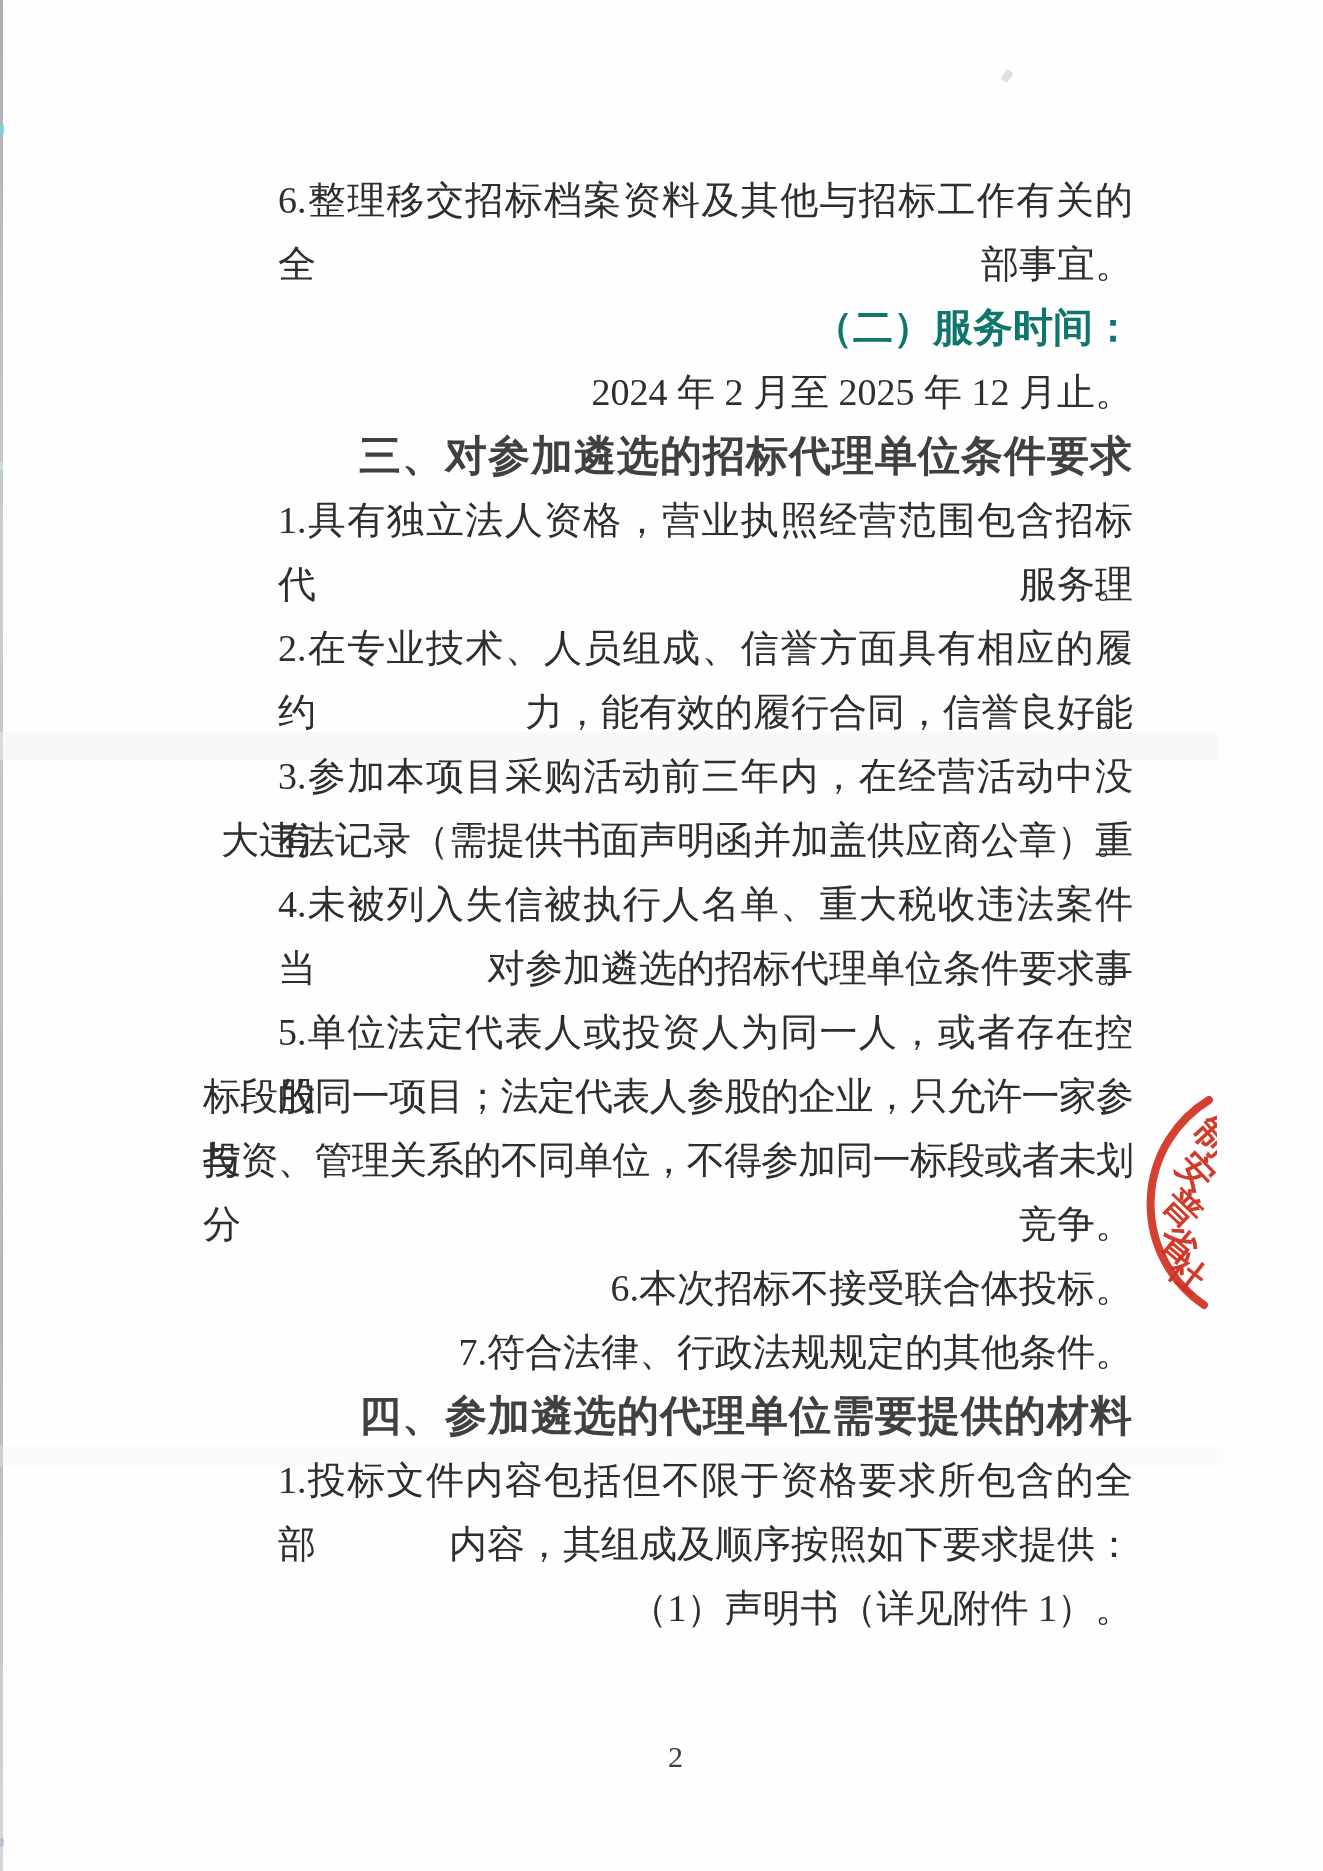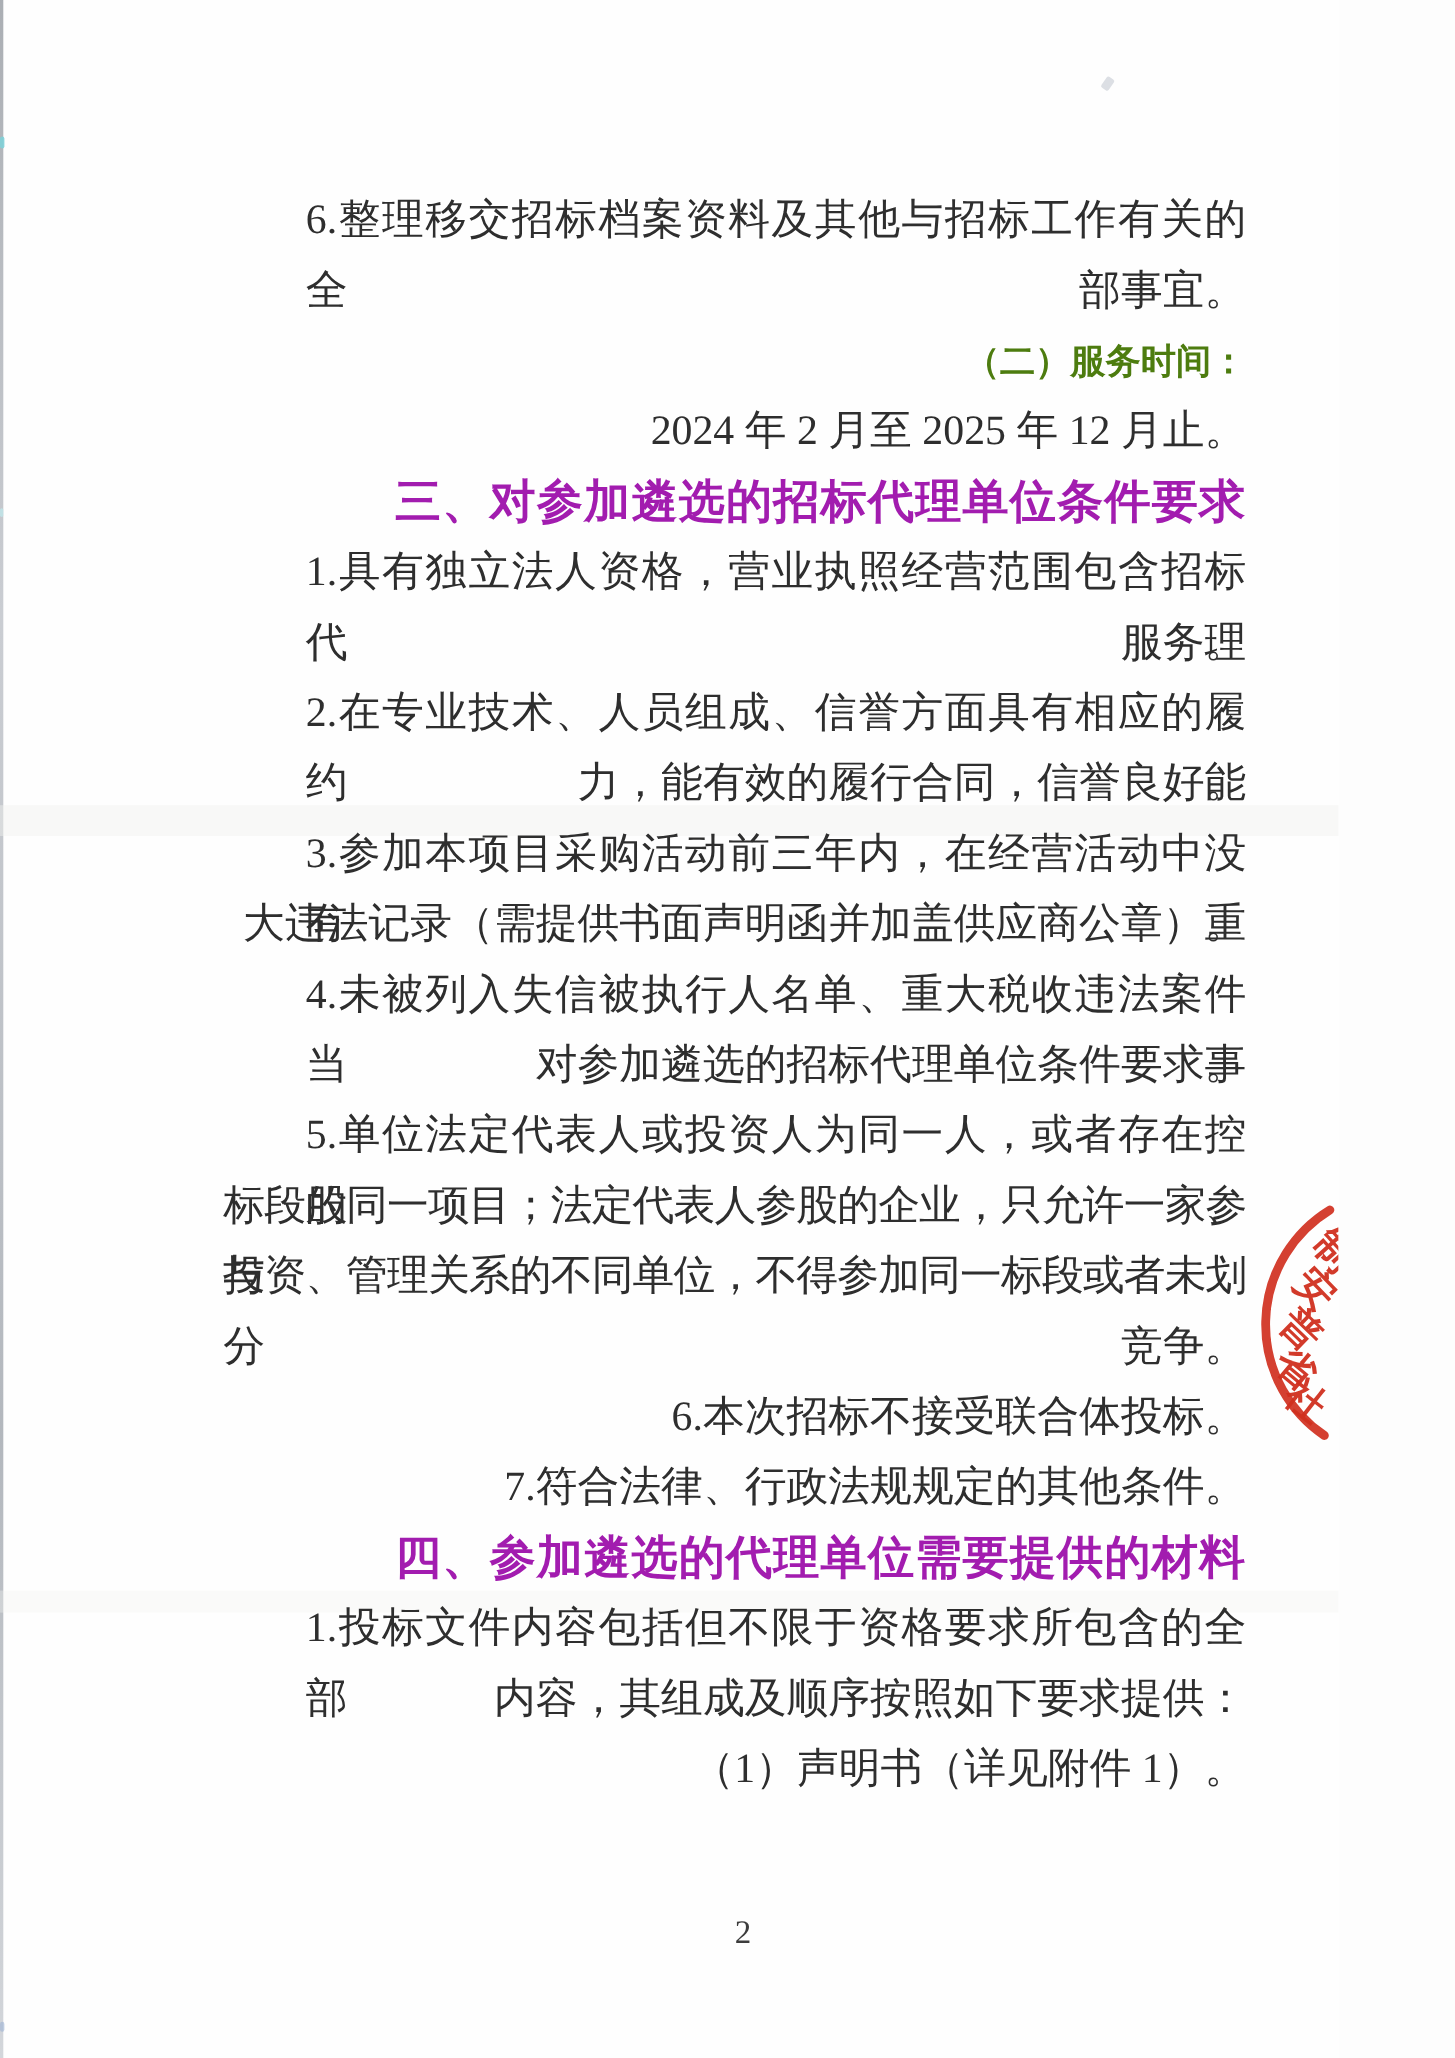--- a/index.html
+++ b/index.html
@@ -19,23 +19,23 @@
     height:64px;line-height:64px;font-size:38px;
     color:#2e2e2e;
     font-family:"Liberation Serif","DejaVu Serif",serif;
     white-space:normal;
     text-align:right;
   }
   .line.indent{padding-left:75px;}
   .line.fill{text-align:justify;text-align-last:justify;}
   .line.bold-sans{
     font-family:"Liberation Sans","DejaVu Sans",sans-serif;
-    font-weight:700;font-size:42px;letter-spacing:1px;color:#a21caf;
+    font-weight:700;font-size:42px;letter-spacing:1px;color:#404040;
   }
-  .line.bold-serif{font-weight:700;font-size:32px;color:#4d7c0f;}
+  .line.bold-serif{font-weight:700;font-size:40px;color:#0f766e;}
   .line.tight{letter-spacing:-1px;}
   
   .page-number{
     position:absolute;top:1740px;left:668px;
     font-size:30px;color:#3c3c3c;
     font-family:"Liberation Serif","DejaVu Serif",serif;
   }
   
   .edge-left{
     position:absolute;left:0;top:0;width:3px;height:1871px;

